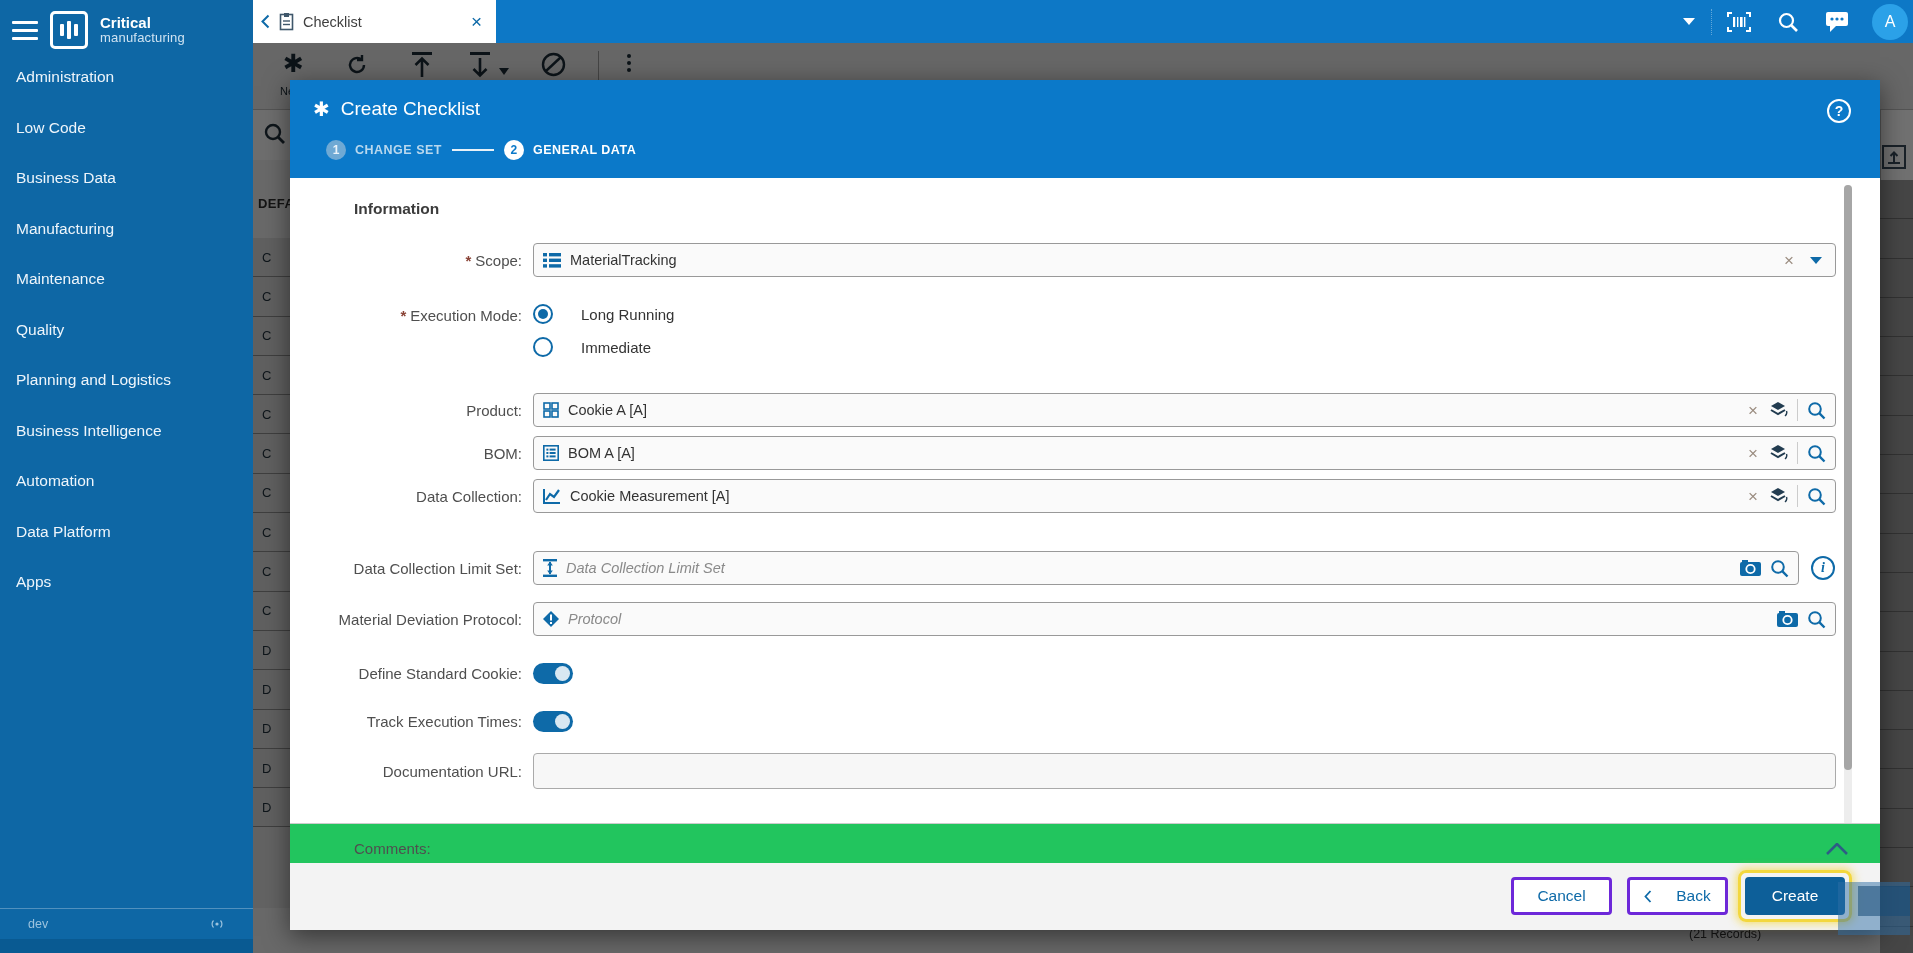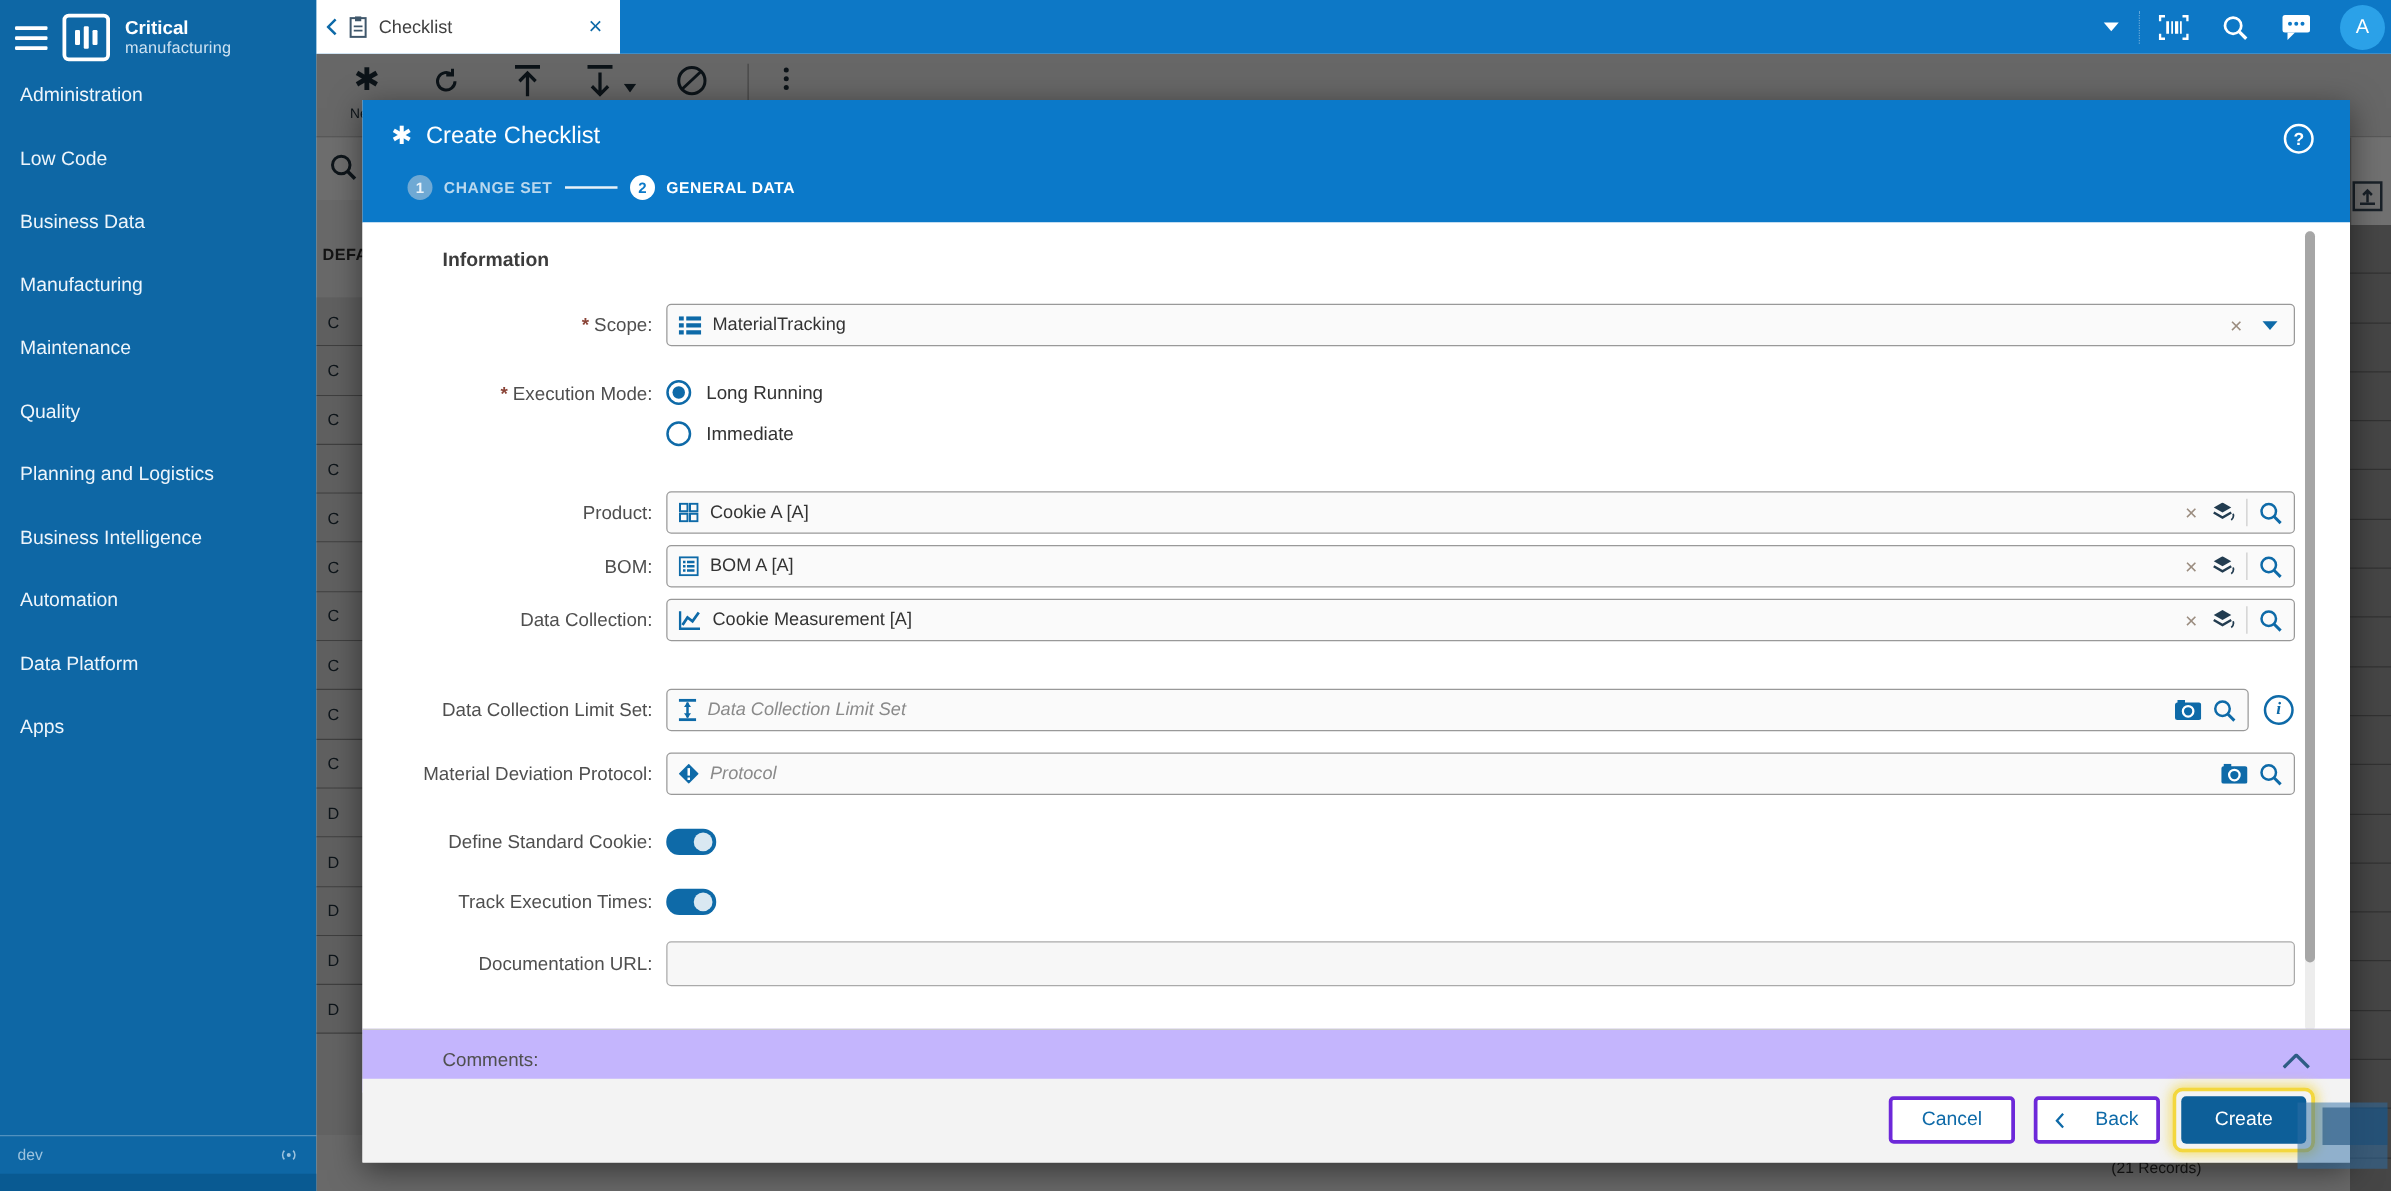--- a/index.html
+++ b/index.html
@@ -12,21 +12,21 @@
   .hamburger { width:26px; display:flex; flex-direction:column; gap:5px; cursor:pointer; }
   .hamburger span { display:block; height:3px; background:#fff; border-radius:1px; }
   .logo-box { width:38px; height:38px; border:3px solid #fff; border-radius:5px; display:flex; align-items:center; justify-content:center; gap:3px; }
   .logo-box i { display:block; width:4px; background:#fff; border-radius:1px; }
   .logo-box i:nth-child(1){height:12px;} .logo-box i:nth-child(2){height:18px;} .logo-box i:nth-child(3){height:12px;}
   .brand-text { line-height:1.05; }
   .brand-bold { color:#fff; font-weight:bold; font-size:15px; }
   .brand-light { color:#cfe3f2; font-size:13px; letter-spacing:.2px; }
   .menu { position:absolute; top:52px; left:0; right:0; }
   .menu-item { height:50.5px; display:flex; align-items:center; padding-left:16px; color:#eef5fb; font-size:15.5px; cursor:pointer; }
-  .sidebar-footer { position:absolute; left:0; right:0; bottom:15px; height:30px; border-top:1px solid rgba(255,255,255,.28); display:flex; align-items:center; justify-content:space-between; padding:0 14px;margin-top:12px; }
+  .sidebar-footer { position:absolute; left:0; right:0; bottom:15px; height:30px; border-top:1px solid rgba(255,255,255,.28); display:flex; align-items:center; justify-content:space-between; padding:0 28px;margin-top:12px; }
   .env-label { color:#9cc3de; font-size:12.5px; }
   .sidebar-strip { position:absolute; left:0; right:0; bottom:0; height:14px; background:#095a92; }
 
   
   .topbar { position:absolute; left:253px; top:0; width:1660px; height:43px; background:#0d78c6; z-index:25; }
   .tab { position:absolute; left:0; top:0; width:243px; height:43px; background:#fff; display:flex; align-items:center; padding:0 10px 0 8px; gap:9px; cursor:pointer; }
   .tab-title { font-size:14.5px; color:#3f3f3f; flex:1; }
   .tab-close { color:#0e6aa8; font-size:19px; line-height:1; cursor:pointer; padding:0 4px; }
   .topbar-icons { position:absolute; right:0; top:0; height:43px; display:flex; align-items:center; }
   .tb-sep { width:0; height:26px; border-left:1px dotted rgba(255,255,255,.35); margin:0 2px; }
@@ -81,31 +81,31 @@
   .field { position:absolute; left:243px; top:0; height:34px; border:1px solid #999; border-radius:4px; background:#fafafa; display:flex; align-items:center; padding:0 9px; gap:9px; }
   .fw { width:1303px; }
   .fval { font-size:14.5px; color:#333; flex:1; }
   .fph { font-size:14.5px; color:#8a8a8a; font-style:italic; flex:1; }
   .clear-x { color:#9b8d80; font-size:17px; line-height:1; cursor:pointer; padding:0 3px; }
   .caret-down-b { width:0; height:0; border-left:6px solid transparent; border-right:6px solid transparent; border-top:7px solid #0e6aa8; cursor:pointer; margin:0 4px; }
   .f-sep { width:1px; height:22px; background:#ccc; }
   .ficon { display:flex; align-items:center; cursor:pointer; }
   .radio { width:20px; height:20px; border:2px solid #0e6aa8; border-radius:50%; background:#fff; display:flex; align-items:center; justify-content:center; cursor:pointer; }
   .radio .dot { width:10px; height:10px; border-radius:50%; background:#0e6aa8; }
-  .radio-row { position:absolute; left:243px; display:flex; align-items:center; gap:12px; }
+  .radio-row { position:absolute; left:243px; display:flex; align-items:center; gap:28px; }
   .radio-label { font-size:15px; color:#333; }
   .toggle { position:absolute; left:243px; width:40px; height:21px; border-radius:11px; background:#0e6aa8; cursor:pointer; }
   .toggle .knob { position:absolute; right:3px; top:3px; width:15px; height:15px; border-radius:50%; background:#d9e8f2; }
   .url-input { position:absolute; left:243px; top:0; width:1303px; height:36px; border:1px solid #aaa; border-radius:4px; background:#f7f7f7; font-size:14.5px; color:#333; padding:0 10px; }
   .info-circ { width:24px; height:24px; border:2px solid #0e6aa8; border-radius:50%; color:#0e6aa8; font-size:14px; font-style:italic; font-weight:bold; font-family:"Liberation Serif",serif; display:flex; align-items:center; justify-content:center; cursor:pointer; }
 
   .m-scrollbar { position:absolute; right:28px; top:105px; width:8px; height:640px; background:#ededed; border-radius:4px; }
   .m-scrollthumb { position:absolute; left:0; top:0; width:8px; height:585px; background:#a6a6a6; border-radius:4px; cursor:pointer; }
 
-  .m-comments { position:absolute; left:0; right:0; top:743px; height:51px; border-top:1px solid #ccc; border-bottom:1px solid #ccc; background:#c4b5fd; display:flex; align-items:center; }
+  .m-comments { position:absolute; left:0; right:0; top:743px; height:51px; border-top:1px solid #ccc; border-bottom:1px solid #ccc; background:#22c55e; display:flex; align-items:center; }
   .m-comments-label { margin-left:64px; font-size:15px; color:#4f4f4f; flex:1; }
   .m-comments-chevron { margin-right:32px; cursor:pointer; display:flex; }
 
   .m-footer { position:absolute; left:0; right:0; bottom:0; top:783px; background:#f3f3f3; }
   .btn { position:absolute; top:14px; height:38px; border-radius:4px; font-size:15.5px; display:flex; align-items:center; justify-content:center; cursor:pointer; }
   .btn-outline { border:3px solid #6d28d9; background:#fff; color:#0e6aa8; }
   .btn-cancel { left:1221px; width:101px; }
   .btn-back { left:1337px; width:101px; gap:24px; }
   .focus-ring { position:absolute; left:1448px; top:7px; width:114px; height:52px; border:3px solid #f3d73e; border-radius:8px; box-shadow:0 0 9px 2px rgba(243,215,62,.7); }
   .btn-create { left:1455px; top:14px; width:100px; background:#0d5f99; color:#fff; border:none; }

